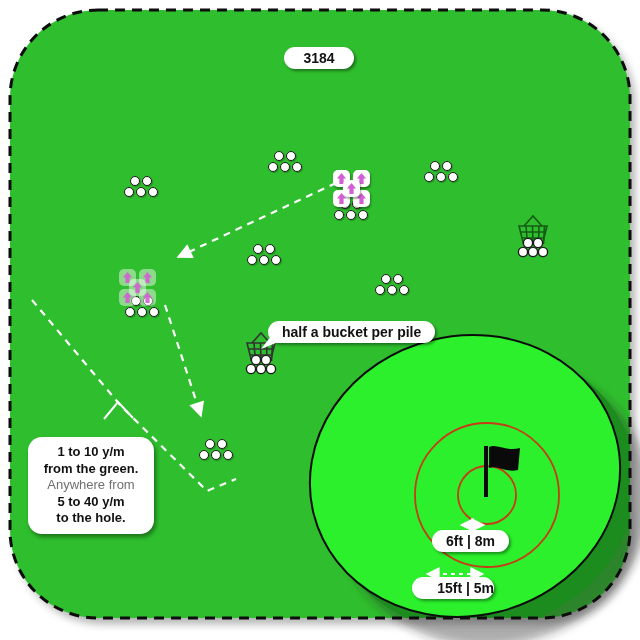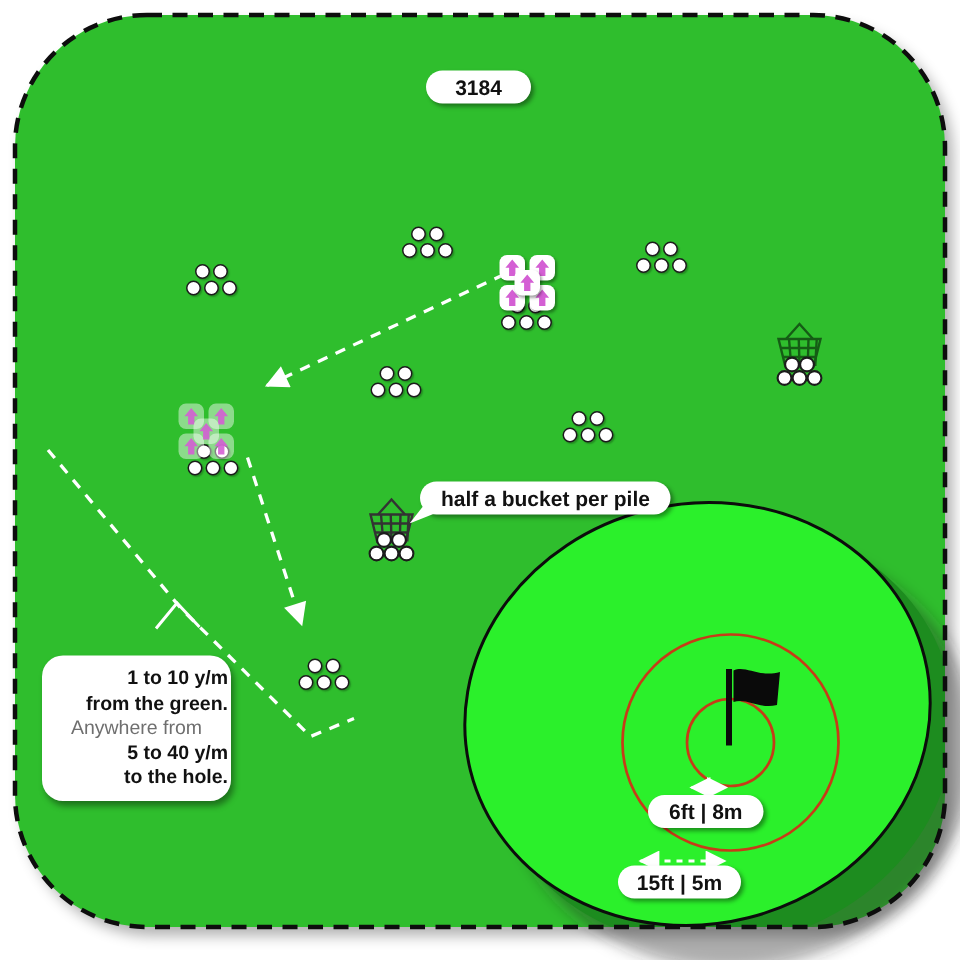--- a/index.html
+++ b/index.html
@@ -10,30 +10,30 @@
   svg.scene{position:absolute;left:0;top:0;}
   .wdash{stroke:#ffffff;stroke-width:2.2;fill:none;stroke-dasharray:7 6;}
   .wdash2{stroke:#ffffff;stroke-width:2;fill:none;stroke-dasharray:4 4;}
   .wsolid{stroke:#ffffff;stroke-width:2;fill:none;}
   .ring{fill:none;stroke:var(--ring,#c63c18);stroke-width:1.8;}
   .green-bright{fill:var(--green_bright,#2bf02b);stroke:#0c0c0c;stroke-width:2;}
   .green-dark{fill:var(--green_dark,#1d8c1f);}
   .pill{position:absolute;background:#ffffff;border-radius:14px;color:#111;
     box-shadow:2px 2px 3px rgba(0,0,0,.4);text-align:center;white-space:nowrap;}
   .badge{left:284px;top:47px;width:70px;padding:3px 0;font-size:14px;font-weight:700;}
-  .callout{left:268px;top:321px;padding:3px 14px;font-size:14px;font-weight:600;margin-left:12px;}
+  .callout{left:268px;top:321px;padding:3px 14px;font-size:14px;font-weight:600;}
   .callout-tail{position:absolute;left:-7px;bottom:-6px;width:18px;height:16px;background:#fff;
     clip-path:polygon(0 100%,70% 0,100% 55%);}
   .ringlabel{padding:3px 0;font-size:14px;font-weight:600;}
   .inner-label{left:432px;top:530px;width:77px;}
-  .outer-label{left:412px;top:577px;width:82px;}
+  .outer-label{left:412px;top:577px;width:82px;text-align:right;}
   .infobox{position:absolute;left:28px;top:437px;width:122px;background:#fff;border-radius:14px;
     box-shadow:2px 3px 4px rgba(0,0,0,.4);padding:7px 2px;text-align:center;
     font-size:13px;line-height:16.5px;color:#111;}
-  .infobox .b{font-weight:700;display:block;text-align:right;}
+  .infobox .b{font-weight:700;display:block;}
   .infobox .g{font-weight:400;color:#6f6f6f;display:block;}
   .conditions{left:92px;top:581px;width:112px;padding:4px 0;font-size:13.5px;font-weight:400;
     line-height:17px;border-radius:16px;}
   .pile{position:absolute;width:36px;height:26px;}
   .ball{position:absolute;width:10px;height:10px;border-radius:50%;background:#ffffff;
     border:1.6px solid #1c1c1c;box-sizing:border-box;box-shadow:1px 1px 1px rgba(0,0,0,.25);}
   .tpile{position:absolute;width:42px;height:40px;}
   .tsq{position:absolute;width:17px;height:17px;border-radius:5px;background:#ffffff;
     box-shadow:1px 1.5px 2px rgba(0,0,0,.35);display:flex;align-items:center;justify-content:center;}
   .tpile.faded .tsq{background:rgba(255,255,255,.45);box-shadow:none;}

